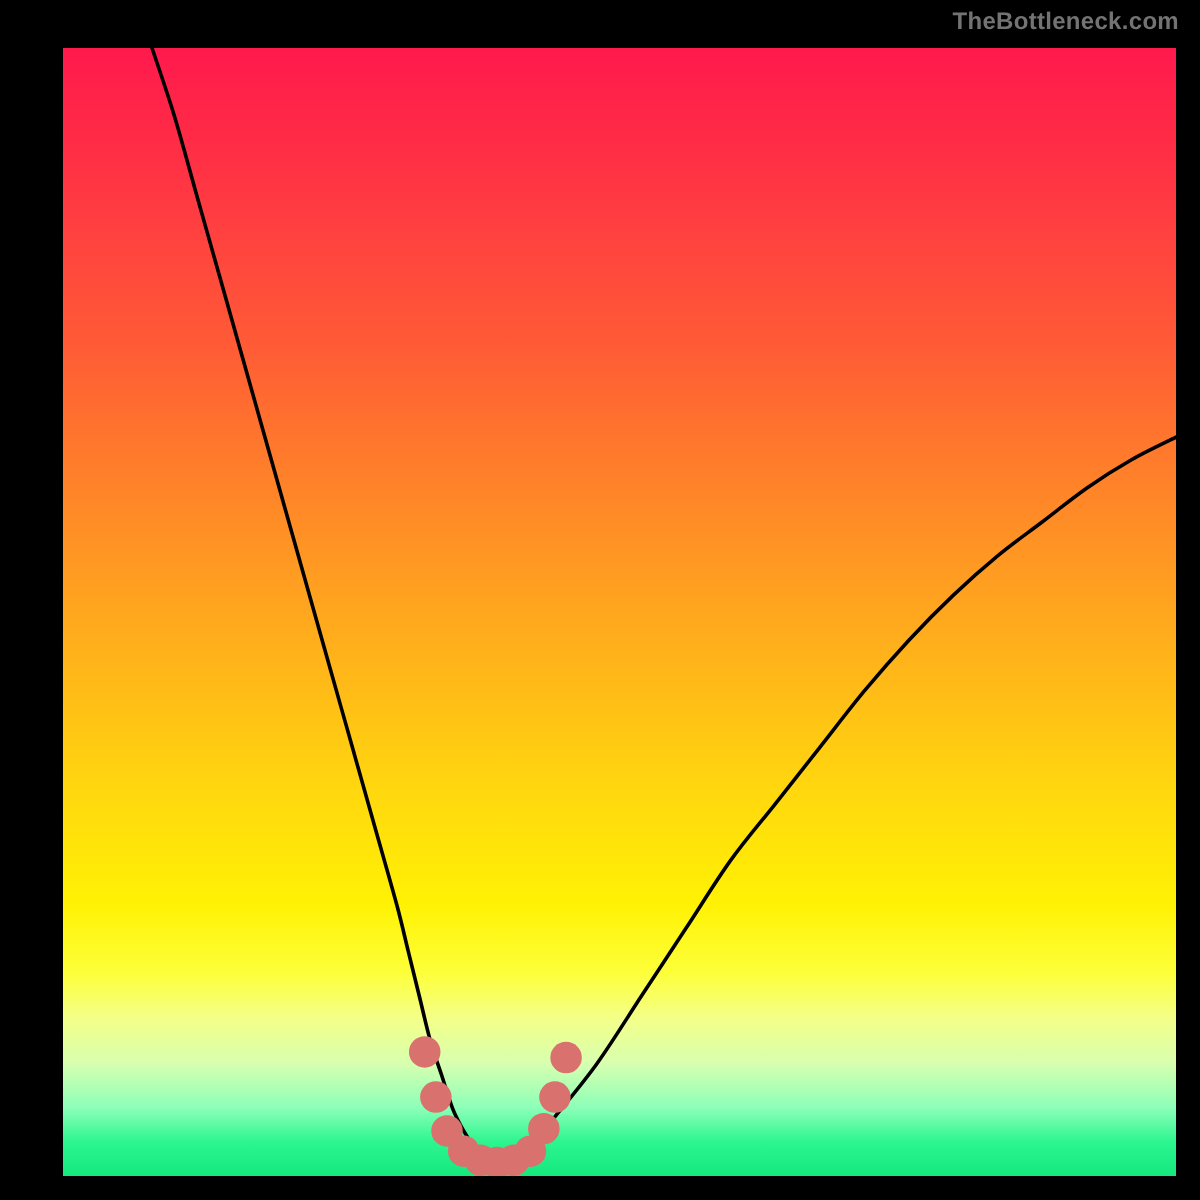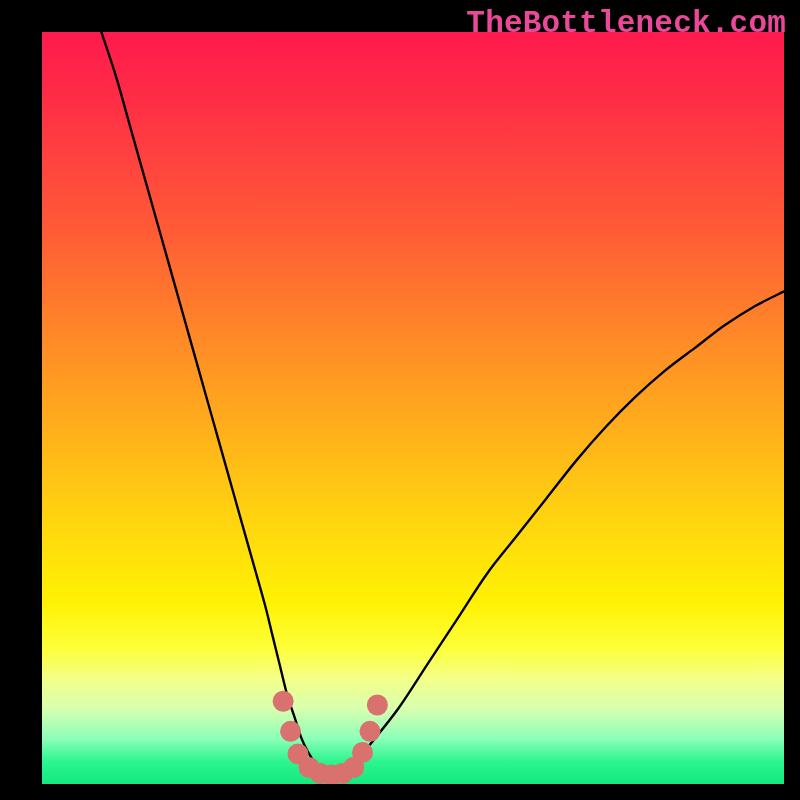--- a/index.html
+++ b/index.html
@@ -39,24 +39,24 @@
       #d8ffb0 90%,
       #8bffb8 94%,
       #2cf58f 97%,
       #14e87e 100%
     );
   }
   .watermark {
     position: absolute;
     top: 6px;
     right: 14px;
-    font-family: Liberation Mono, monospace;
-    font-size: 31px;
+    font-family: Liberation Sans, sans-serif;
+    font-size: 16px;
     font-weight: 600;
-    color: #ec4899;
+    color: #737373;
     letter-spacing: 0.2px;
   }
   svg.curve {
     position: absolute;
     left: 0;
     top: 0;
     width: 742px;
     height: 752px;
   }
 </style>

